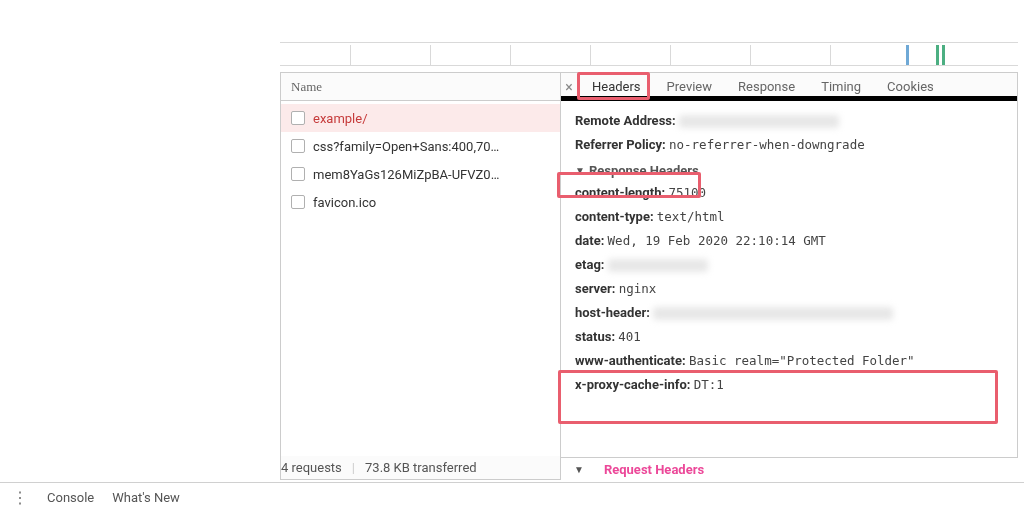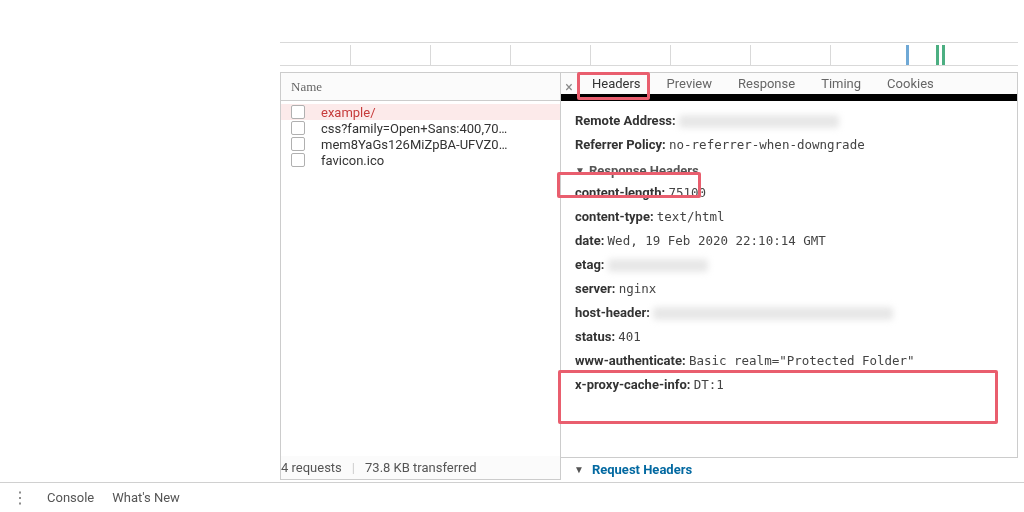--- a/index.html
+++ b/index.html
@@ -4,28 +4,28 @@
 <style>
   *{box-sizing:border-box;margin:0;padding:0;}
   html,body{width:1024px;height:512px;font-family:-apple-system,BlinkMacSystemFont,"Segoe UI",Roboto,Arial,sans-serif;font-size:13px;color:#333;background:#fdfdfd;overflow:hidden;}
   .viewport{position:relative;width:1024px;height:512px;background:#fff;}
   .timeline{position:absolute;left:280px;right:6px;top:42px;height:24px;border-top:1px solid #d9d9d9;border-bottom:1px solid #d9d9d9;}
   .tl-bar{position:absolute;top:2px;height:20px;width:3px;}
   .tl-div{position:absolute;top:2px;height:20px;width:1px;background:#d9d9d9;}
   .name-panel{position:absolute;left:280px;top:72px;width:281px;bottom:54px;border:1px solid #ccc;background:#fff;}
   .name-header{height:28px;line-height:28px;padding:0 10px;font-weight:400;color:#666;border-bottom:1px solid #ccc;background:#fbfbfb;font-family:Liberation Serif, serif;}
   .name-list{padding:3px 0;}
-  .name-item{display:flex;align-items:center;height:16px;padding:0 10px;gap:16px;cursor:pointer;white-space:nowrap;overflow:hidden;}
+  .name-item{display:flex;align-items:center;height:28px;padding:0 10px;gap:8px;cursor:pointer;white-space:nowrap;overflow:hidden;}
   .name-item.selected{background:#fceaea;}
   .chk{width:14px;height:14px;border:1px solid #b0b0b0;border-radius:2px;background:#fff;flex:none;}
   .name-text{overflow:hidden;text-overflow:ellipsis;}
   .name-text.red{color:#c63b3b;}
   .detail-panel{position:absolute;left:561px;right:6px;top:72px;bottom:54px;border-top:1px solid #ccc;border-bottom:1px solid #ccc;border-right:1px solid #ccc;background:#fff;display:flex;flex-direction:column;}
   .close-col{position:absolute;left:-1px;top:0;width:18px;height:28px;display:flex;align-items:center;justify-content:center;font-size:14px;color:#888;cursor:pointer;}
-  .tabs{height:28px;display:flex;align-items:center;padding-left:18px;border-bottom:7px solid #000000;background:#fbfbfb;}
+  .tabs{height:28px;display:flex;align-items:flex-start;padding-left:18px;border-bottom:5px solid #000000;background:#fbfbfb;}
   .tab{padding:0 13px;height:28px;line-height:28px;color:#666;cursor:pointer;}
   .tab.active{color:#333;}
   .content{flex:1;overflow:auto;padding:8px 14px 14px 14px;}
   .kv{line-height:24px;font-size:13px;}
   .kv strong{font-weight:700;}
   .kv .mono{font-family:ui-monospace,Menlo,Consolas,monospace;font-size:12.5px;color:#444;margin-top:16px;}
   .blur{display:inline-block;width:160px;height:13px;background:#e7e7e7;border-radius:3px;filter:blur(3px);vertical-align:middle;}
   .blur.sm{width:100px;}
   .blur.lg{width:240px;}
   .section-h{display:flex;align-items:center;gap:4px;font-weight:700;color:#555;margin-top:6px;margin-bottom:3px;cursor:pointer;}
@@ -115,21 +115,21 @@
       <div class="kv"><strong>server:</strong> <span class="mono">nginx</span></div>
       <div class="kv"><strong>host-header:</strong> <span class="blur lg"></span></div>
       <div class="kv"><strong>status:</strong> <span class="mono">401</span></div>
       <div class="kv"><strong>www-authenticate:</strong> <span class="mono">Basic realm="Protected Folder"</span></div>
       <div class="kv"><strong>x-proxy-cache-info:</strong> <span class="mono">DT:1</span></div>
     </div>
   </div>
 
   <div class="btm-row">
     <span class="tri">▼</span>
-    <strong style="color:#0369a1;margin-left:8px;">Request Headers</strong>
+    <strong style="color:#ec4899;margin-left:20px;">Request Headers</strong>
   </div>
 
   <div class="hl" style="left:577px;top:72px;width:73px;height:28px;"></div>
   <div class="hl" style="left:557px;top:172px;width:144px;height:26px;"></div>
   <div class="hl" style="left:558px;top:370px;width:440px;height:54px;"></div>
 
   <div class="drawer">
     <span class="kebab">⋮</span>
     <span class="dtab">Console</span>
     <span class="dtab">What's New</span>

